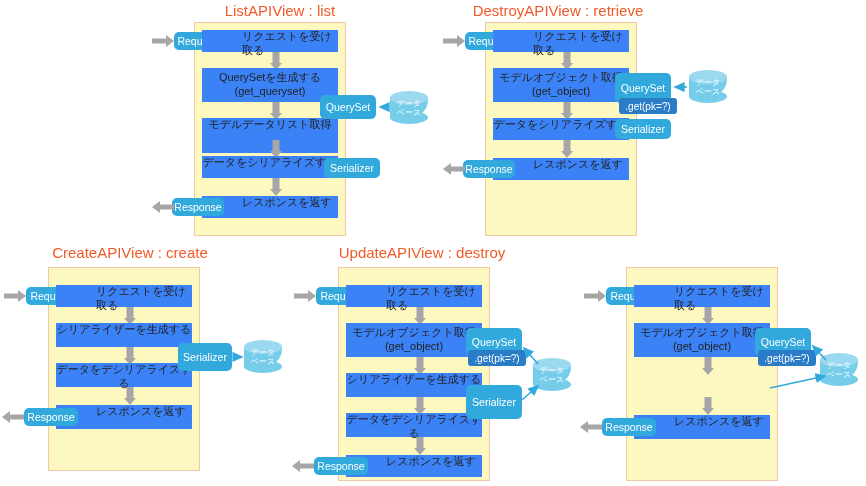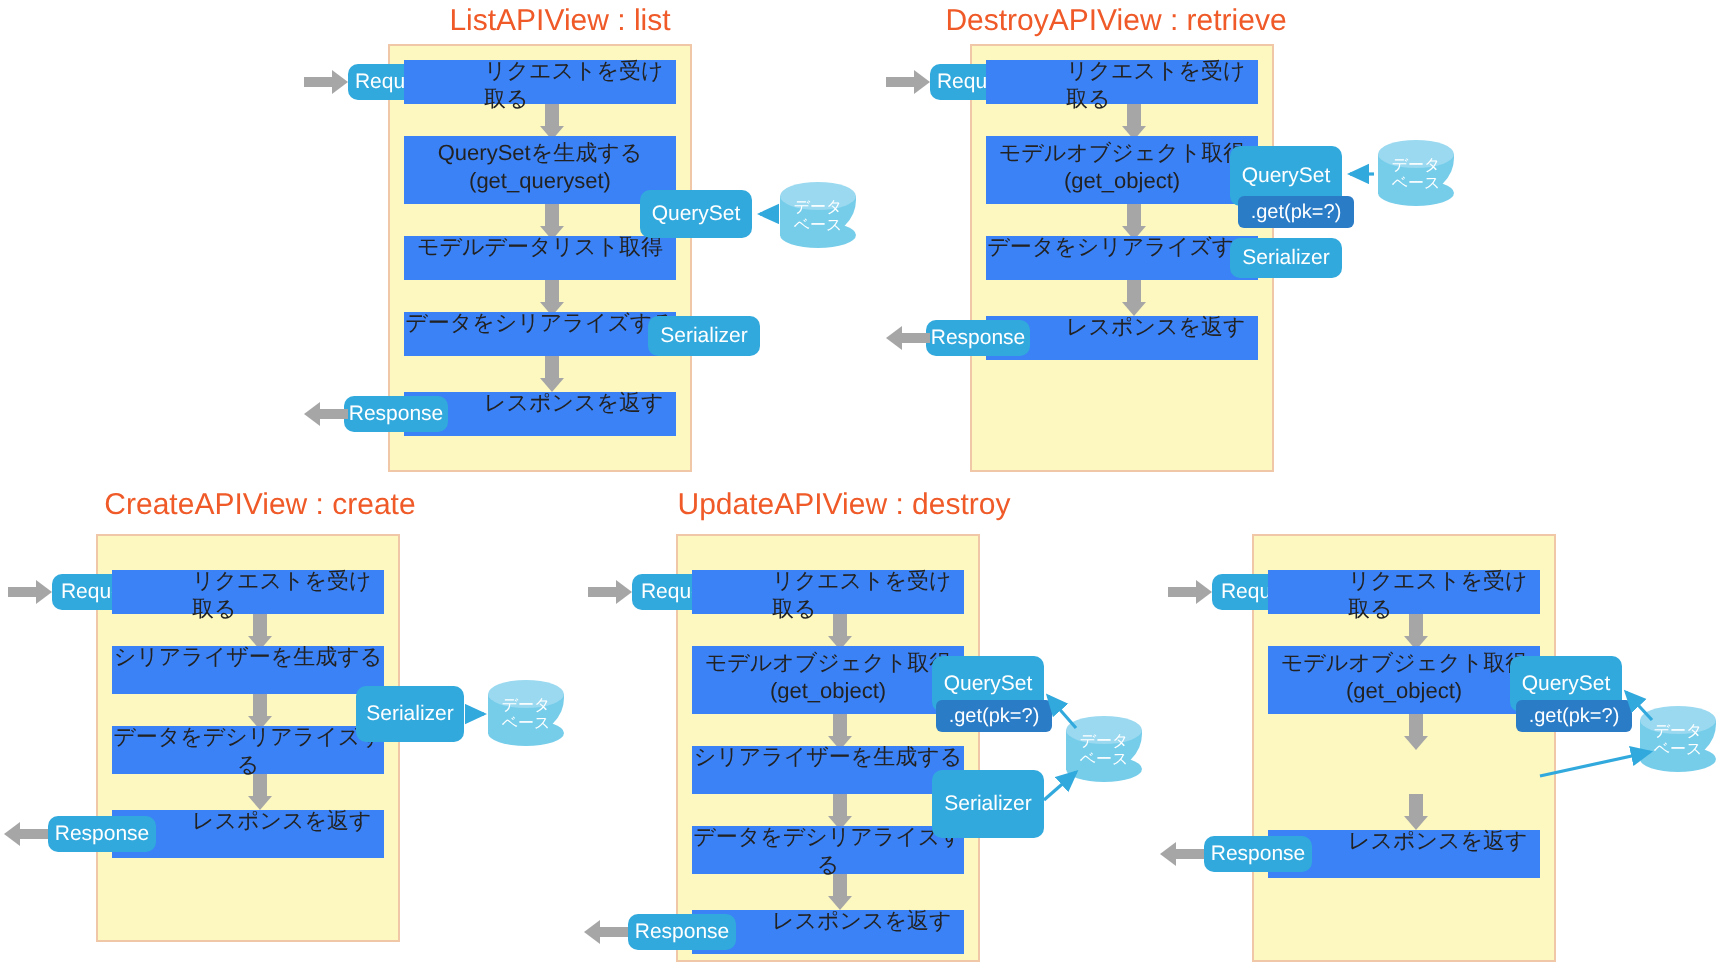--- a/index.html
+++ b/index.html
@@ -105,21 +105,21 @@
 
   <div class="step center" style="left:50px;top:68px;width:136px;height:34px;flex-direction:column;">
     <span>QuerySetを生成する</span>
     <span>(get_queryset)</span>
   </div>
   <div class="down-arrow" style="left:118px;top:102px;width:12px;height:18px;">
     <div class="stem" style="top:0;width:7px;height:11px;"></div>
       <div class="head" style="top:11px;"></div>
   </div>
 
-  <div class="step center" style="left:50px;top:118px;width:136px;height:22px;">
+  <div class="step center" style="left:50px;top:118px;width:136px;height:35px;">
     <span>モデルデータリスト取得</span>
   </div>
   <div class="down-arrow" style="left:118px;top:140px;width:12px;height:18px;">
     <div class="stem" style="top:0;width:7px;height:11px;"></div>
       <div class="head" style="top:11px;"></div>
   </div>
 
   <div class="step center" style="left:50px;top:156px;width:136px;height:22px;">
     <span>データをシリアライズする</span>
   </div>

